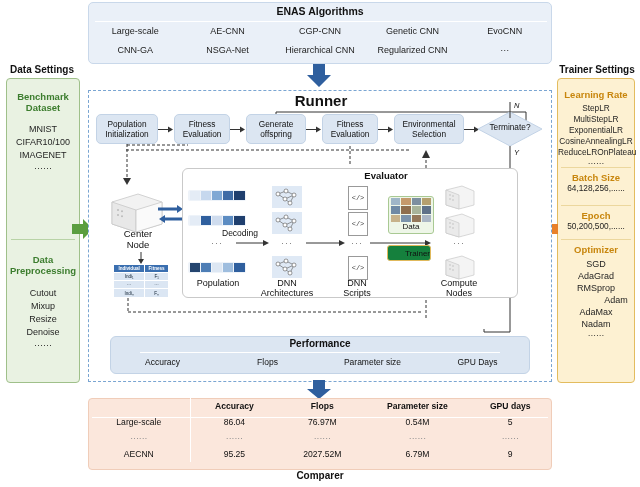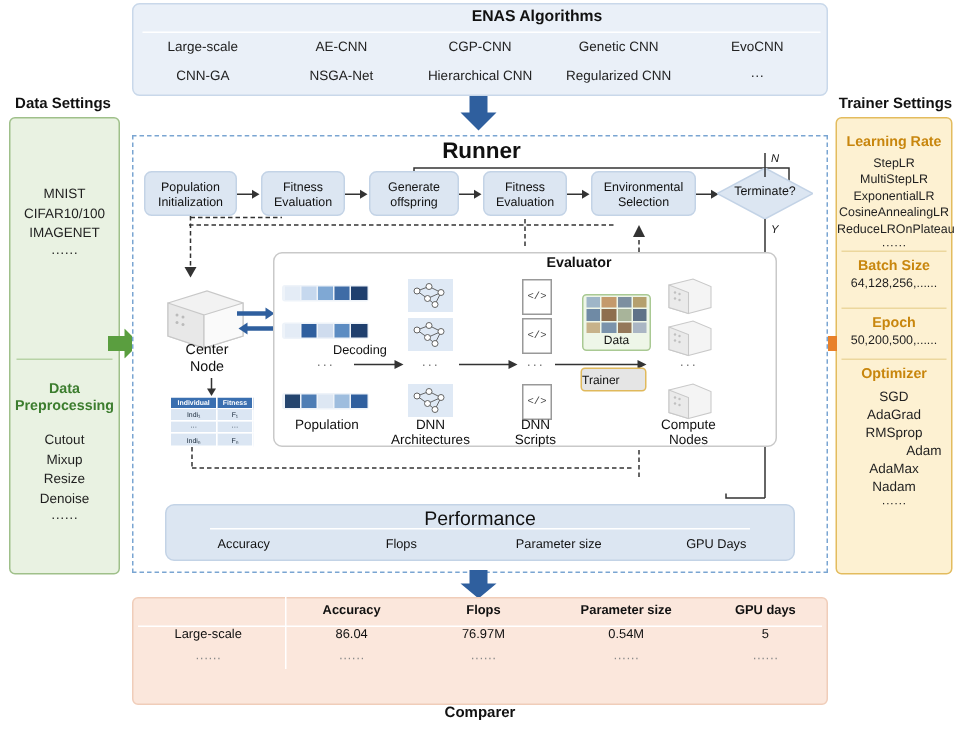--- a/index.html
+++ b/index.html
@@ -16,21 +16,21 @@
   
   #enas-panel{
     left:88px;top:2px;width:464px;height:62px;
     background:#eaf0f8;
     border:1px solid #c9d8ea;
     border-radius:5px;
     box-sizing:border-box;
   }
   #enas-title{
     position:absolute;left:0;top:2px;width:100%;
-    text-align:center;font-size:10.5px;font-weight:bold;color:#111;padding-left:38px;
+    text-align:center;font-size:10.5px;font-weight:bold;color:#111;
   }
   #enas-divider{
     position:absolute;left:6px;top:18px;width:452px;height:1px;
     background:#ffffff;
   }
   .enas-row{
     position:absolute;left:0;width:100%;
     display:flex;
   }
   .enas-cell{
@@ -136,22 +136,22 @@
     background:#eef6e8;border:1px solid #a9c993;border-radius:3px;box-sizing:border-box;
   }
   #data-grid{
     position:absolute;left:391px;top:198px;width:40px;height:24px;
     display:grid;grid-template-columns:repeat(4,1fr);grid-template-rows:repeat(3,1fr);gap:1px;
   }
   #data-label{position:absolute;left:388px;top:222px;width:46px;text-align:center;font-size:8px;color:#111;}
 
   #trainer-box{
     position:absolute;left:387px;top:245px;width:44px;height:16px;
-    background:#e5e5e5;border:1px solid #e0b95c;border-radius:3px;box-sizing:border-box;
-    display:flex;align-items:center;justify-content:flex-start;font-size:8px;color:#111;
+    background:#15803d;border:1px solid #e0b95c;border-radius:3px;box-sizing:border-box;
+    display:flex;align-items:center;justify-content:flex-end;font-size:8px;color:#111;
   }
 
   
   #center-node-label{position:absolute;left:106px;top:228px;width:64px;text-align:center;font-size:9.5px;line-height:11px;color:#111;}
   
   #fit-table{
     position:absolute;left:113px;top:264px;width:56px;
     border-collapse:collapse;font-size:4.6px;
   }
   #fit-table th{background:#3a6fb0;color:#fff;font-weight:bold;padding:1px 0;text-align:center;border:0.5px solid #fff;}
@@ -160,21 +160,21 @@
   
   #population-caption{position:absolute;left:186px;top:278px;width:64px;text-align:center;font-size:9px;color:#111;}
 
   
   #performance-box{
     left:110px;top:336px;width:420px;height:38px;
     background:#dce6f2;border:1px solid #c3d3e6;border-radius:6px;
     box-sizing:border-box;
   }
   #performance-title{
-    left:110px;top:338px;width:420px;text-align:center;font-size:13px;color:#111;
+    left:110px;top:338px;width:420px;text-align:center;font-size:10px;color:#111;font-weight:bold;
   }
   #performance-divider{position:absolute;left:140px;top:352px;width:360px;height:1px;background:#ffffff;}
   #performance-row{position:absolute;left:110px;top:357px;width:420px;display:flex;}
   #performance-row div{flex:1;text-align:center;font-size:8.5px;color:#111;}
 
   
   #comparer-box{
     left:88px;top:398px;width:464px;height:72px;
     background:#fbe7dc;border:1px solid #f0cdb9;border-radius:4px;
     box-sizing:border-box;
@@ -215,20 +215,24 @@
 </div>
 
 <svg class="abs" style="left:305px;top:64px;" width="30" height="24">
   <polygon points="8,0 20,0 20,11 26,11 14,23 2,11 8,11" fill="#2f5f9e"></polygon>
 </svg>
 
 <div class="abs side-heading" id="data-settings-heading">Data Settings</div>
 
 <div class="abs" id="data-panel">
   <div id="data-panel-divider"></div>
+  <div style="position:absolute;left:0;top:12px;width:100%;">
+    <div class="green-title">Benchmark</div>
+    <div class="green-title">Dataset</div>
+  </div>
   <div style="position:absolute;left:0;top:44px;width:100%;">
     <div class="green-item">MNIST</div>
     <div class="green-item">CIFAR10/100</div>
     <div class="green-item">IMAGENET</div>
     <div class="green-item">······</div>
   </div>
   <div style="position:absolute;left:0;top:175px;width:100%;">
     <div class="green-title">Data</div>
     <div class="green-title">Preprocessing</div>
   </div>
@@ -622,16 +626,23 @@
     <td>0.54M</td>
     <td>5</td>
   </tr>
   <tr>
     <td style="color:#888">······</td>
     <td class="vline" style="color:#888">······</td>
     <td style="color:#888">······</td>
     <td style="color:#888">······</td>
     <td style="color:#888">······</td>
   </tr>
+  <tr>
+    <td>AECNN</td>
+    <td class="vline">95.25</td>
+    <td>2027.52M</td>
+    <td>6.79M</td>
+    <td>9</td>
+  </tr>
 </tbody>
   </table>
 <div id="comparer-hline"></div>
 <div class="abs" id="comparer-caption">Comparer</div>
 
 </body></html>

